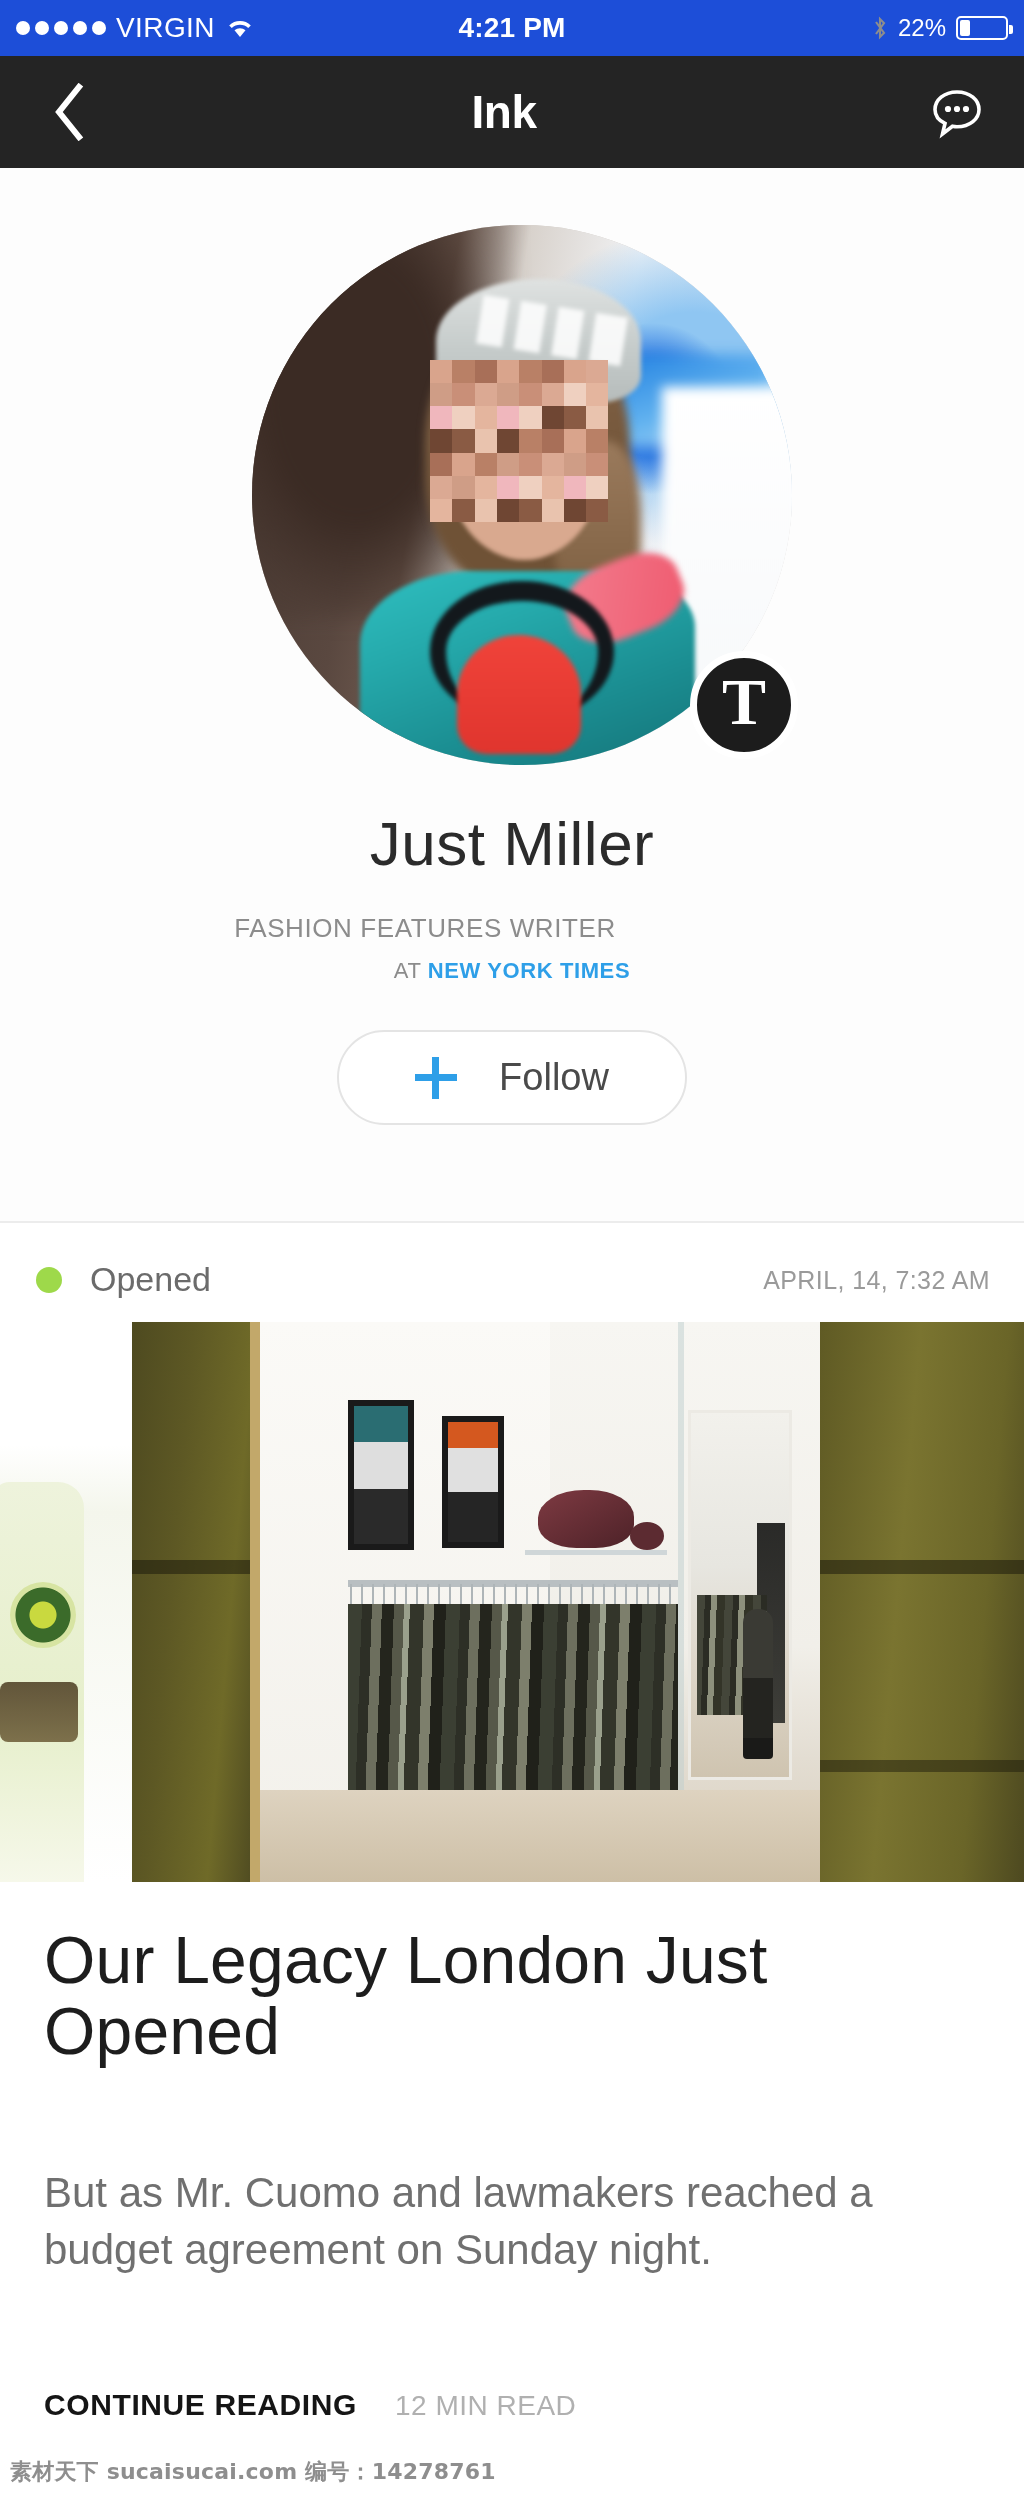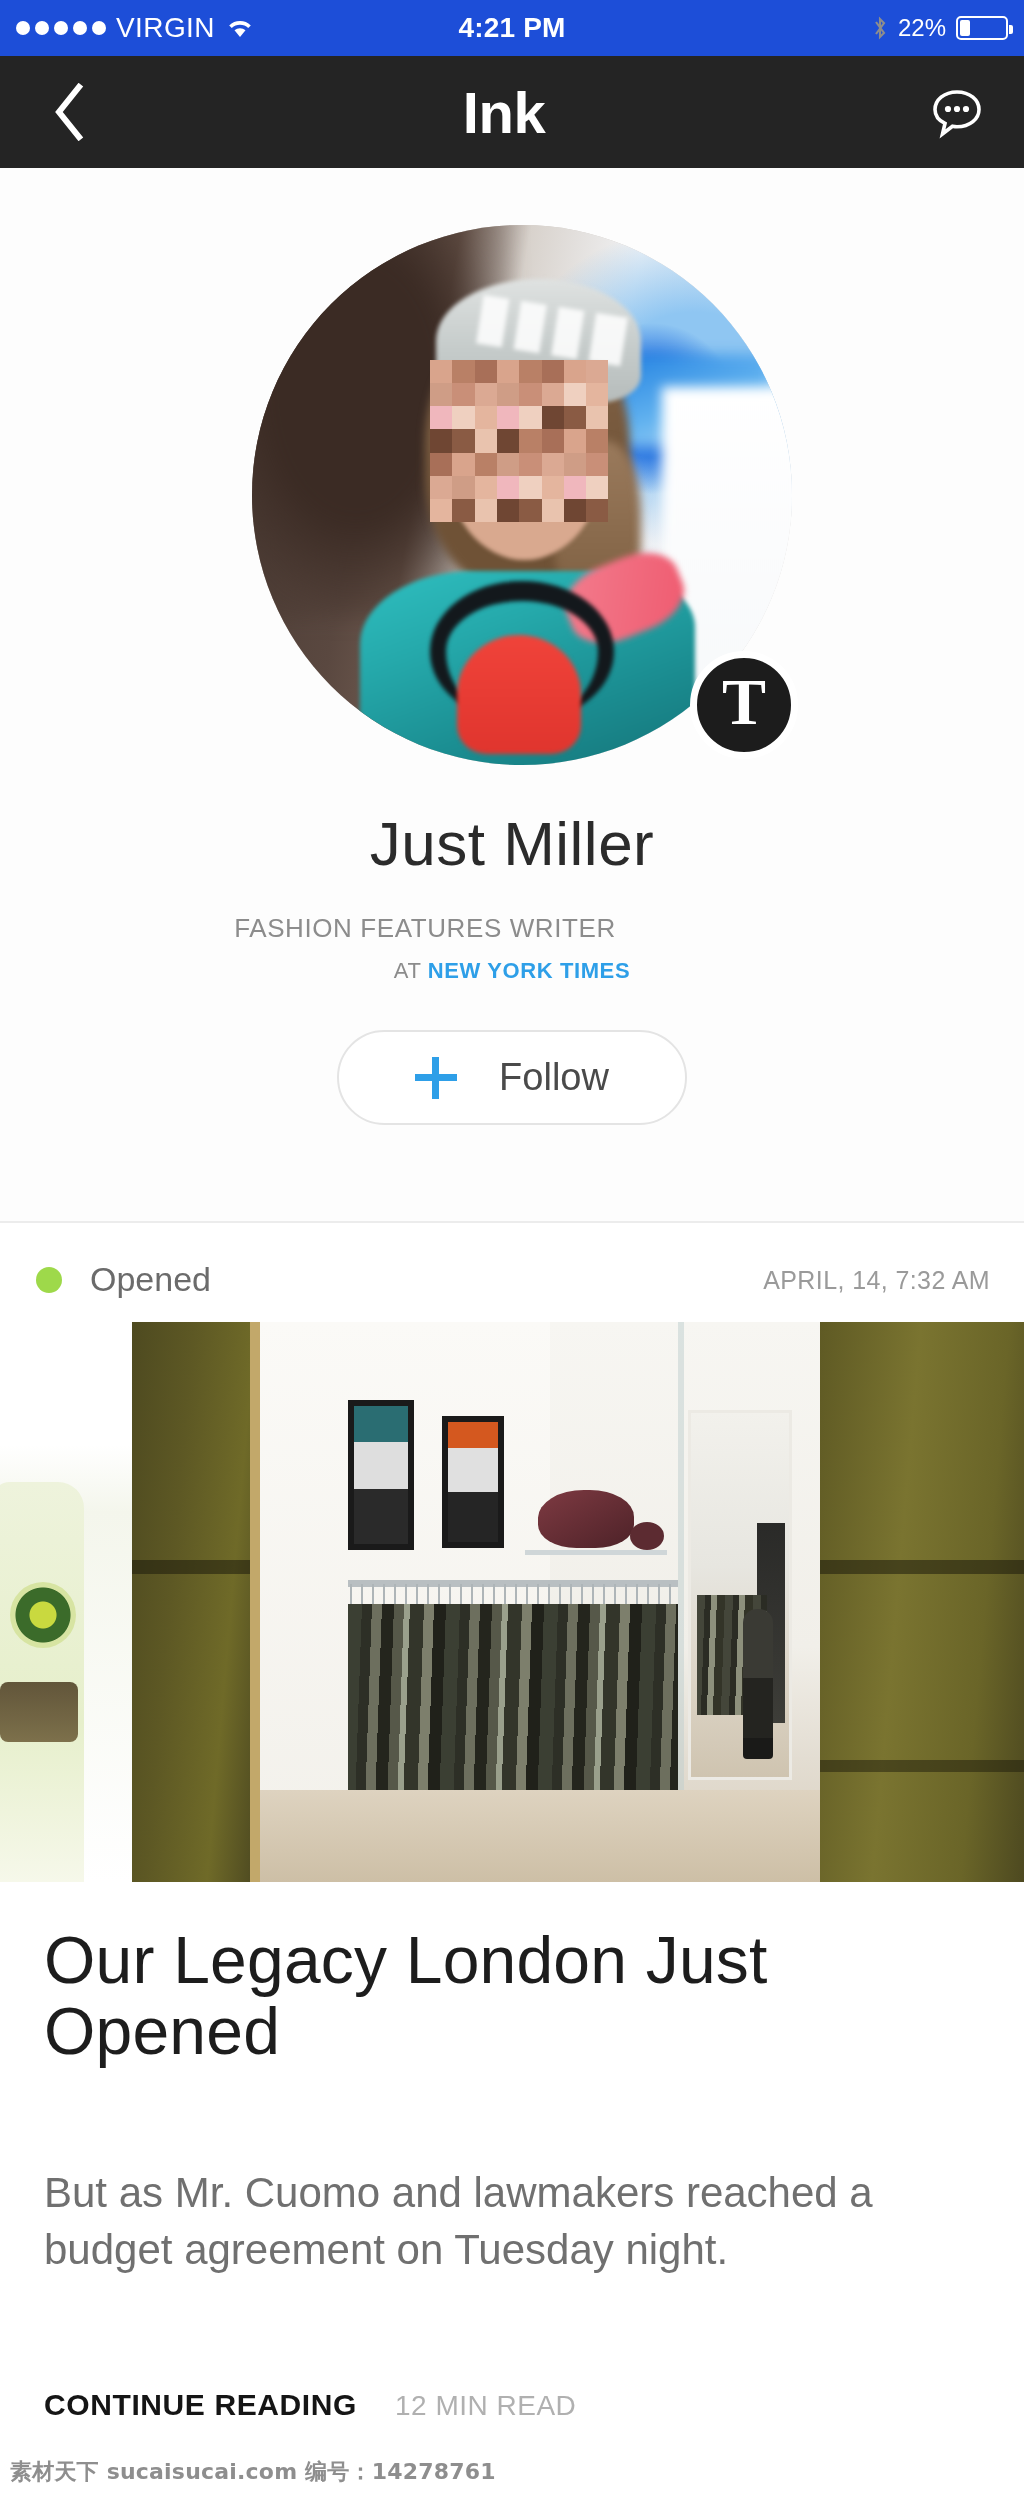--- a/index.html
+++ b/index.html
@@ -102,21 +102,21 @@
     position: absolute;
     left: 34px;
     width: 70px; height: 70px;
     display: flex; align-items: center; justify-content: center;
   }
   .nav-title {
     position: absolute;
     left: 0; right: 16px;
     text-align: center;
     color: #ffffff;
-    font-size: 58px;
+    font-size: 46px;
     font-weight: bold;
     letter-spacing: -0.5px;
     font-family: "Liberation Sans", sans-serif;
   }
   .nav-chat {
     position: absolute;
     right: 32px;
     width: 70px; height: 70px;
     display: flex; align-items: center; justify-content: center;
   }
@@ -787,21 +787,21 @@
         <div class="m-dark"></div>
         <div class="m-clothes"></div>
         <div class="m-mannequin"></div>
       </div>
       <div class="floor"></div>
     </div>
     <div class="door-r"></div>
   </div>
 
   <div class="headline">Our Legacy London Just Opened</div>
-  <div class="excerpt">But as Mr. Cuomo and lawmakers reached a budget agreement on Tuesday night.</div>
+  <div class="excerpt">But as Mr. Cuomo and lawmakers reached a budget agreement on Sunday night.</div>
 
   <div class="cta-row">
     <span class="cta-main">CONTINUE READING</span>
     <span class="cta-sub">12 MIN READ</span>
   </div>
 
   <div class="watermark">素材天下 sucaisucai.com  编号：14278761</div>
 </div>
 
 </body></html>

